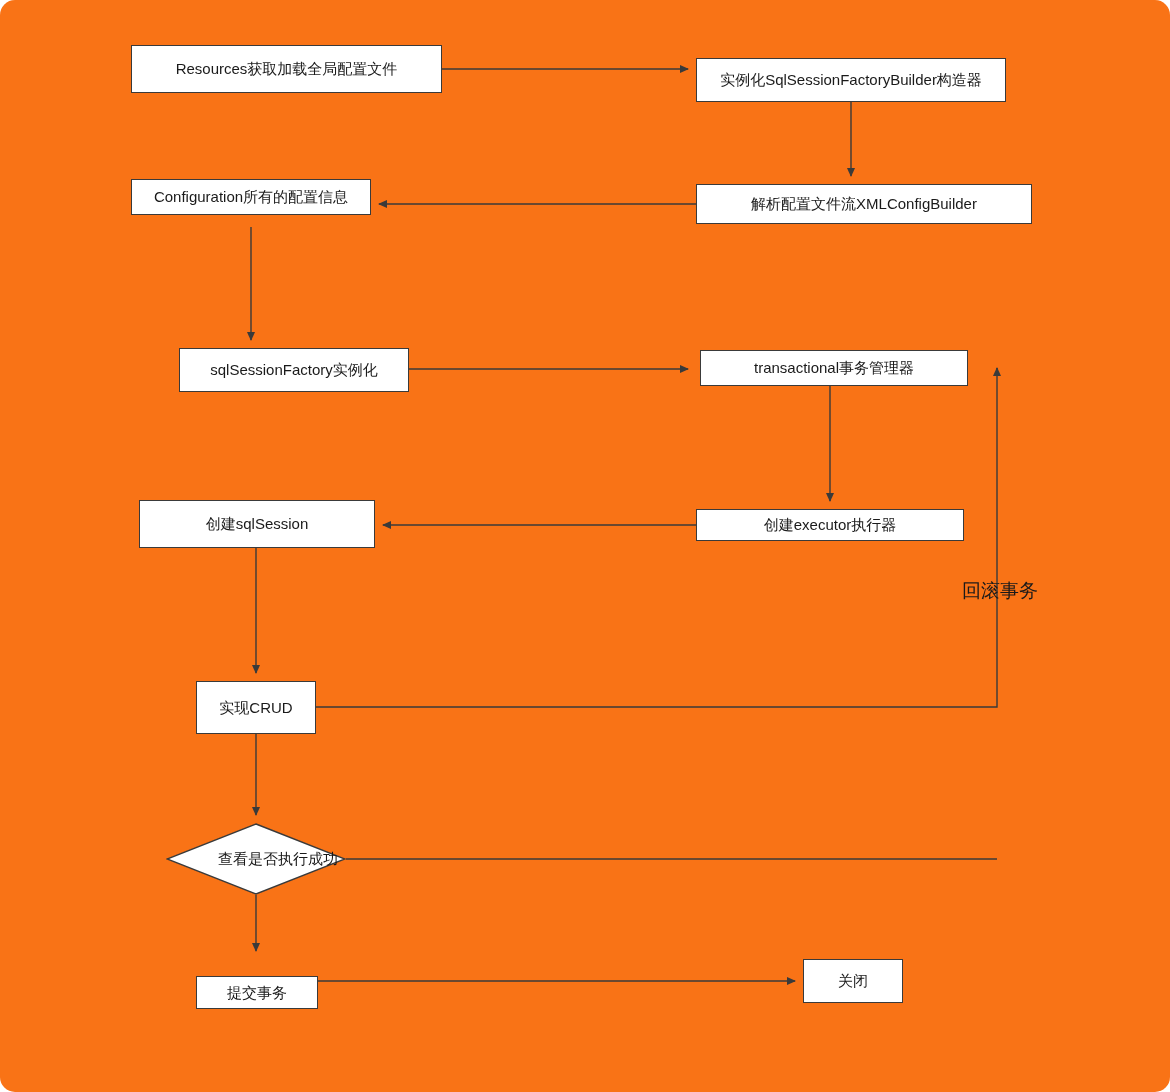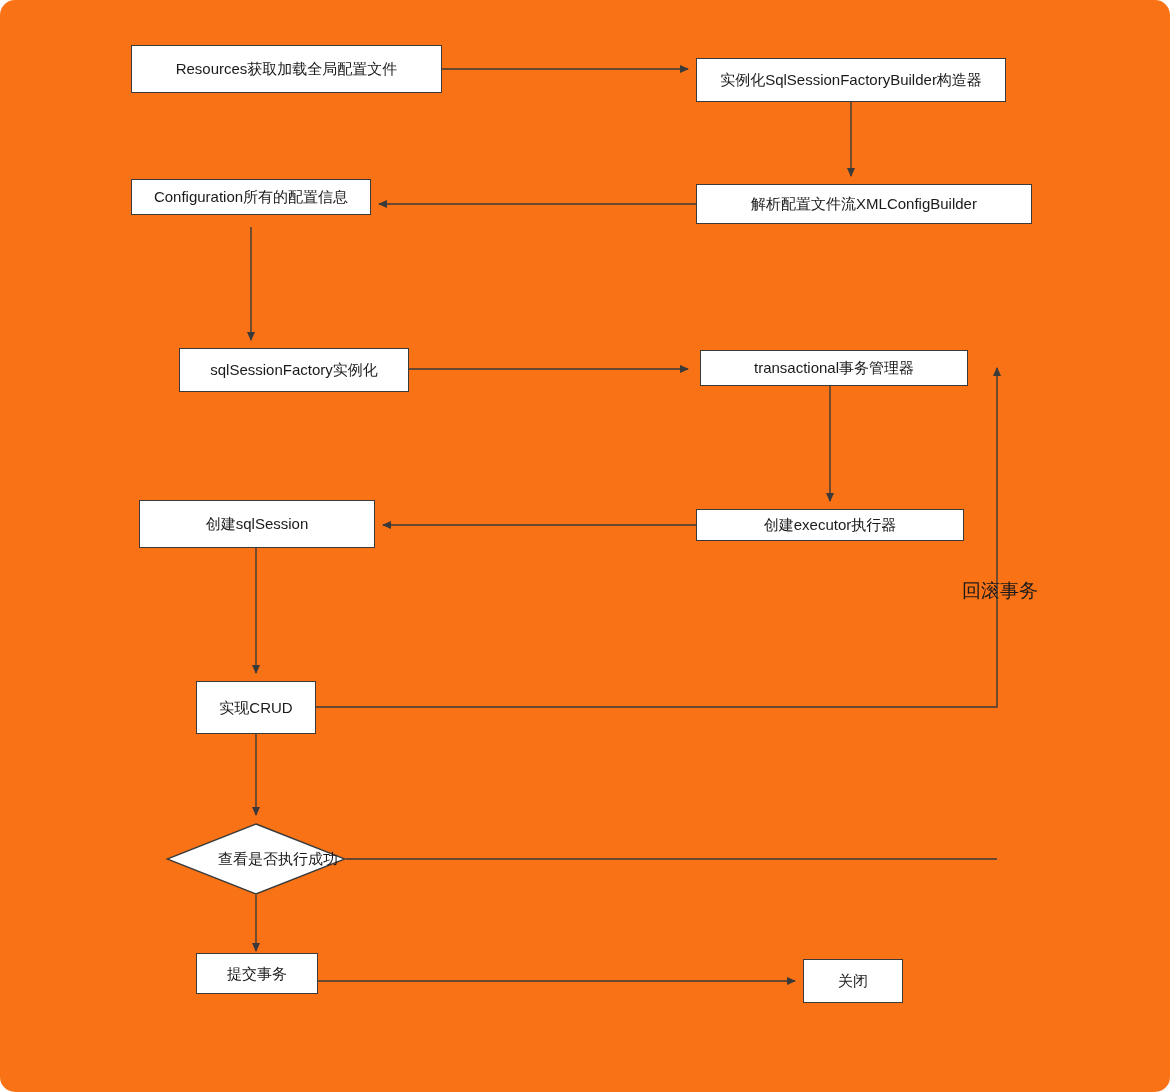--- a/index.html
+++ b/index.html
@@ -144,21 +144,21 @@
     <span>实现CRUD</span>
   </div>
 
   <div class="diamond-wrap" style="left:166px; top:823px; width:180px; height:72px;">
     <svg class="diamond-shape" viewBox="0 0 180 72" preserveAspectRatio="none">
       <polygon points="90,1 179,36 90,71 1,36" fill="#ffffff" stroke="#3a3a3a" stroke-width="1.4"></polygon>
     </svg>
     <span class="diamond-label">查看是否执行成功</span>
   </div>
 
-  <div class="node" style="left:196px; top:953px; width:122px; height:41px;">
+  <div class="node" style="left:196px; top:976px; width:122px; height:33px;">
     <span>提交事务</span>
   </div>
 
   <div class="node" style="left:803px; top:959px; width:100px; height:44px;">
     <span>关闭</span>
   </div>
 
   <div class="edge-label" style="left:962px; top:578px;">回滚事务</div>
 
 </div>

